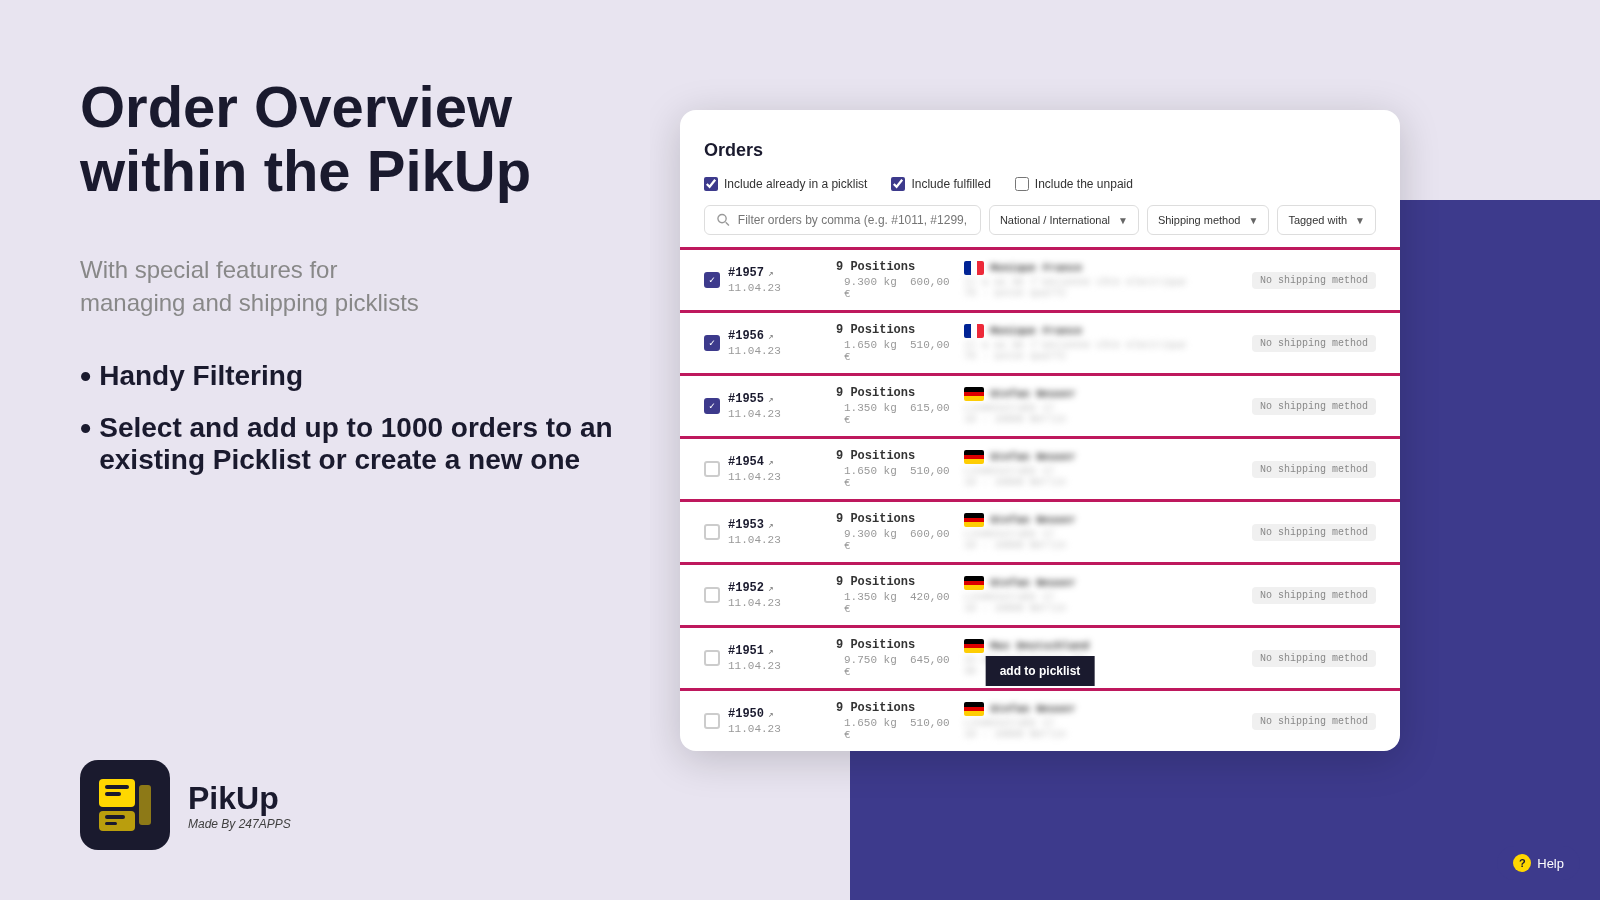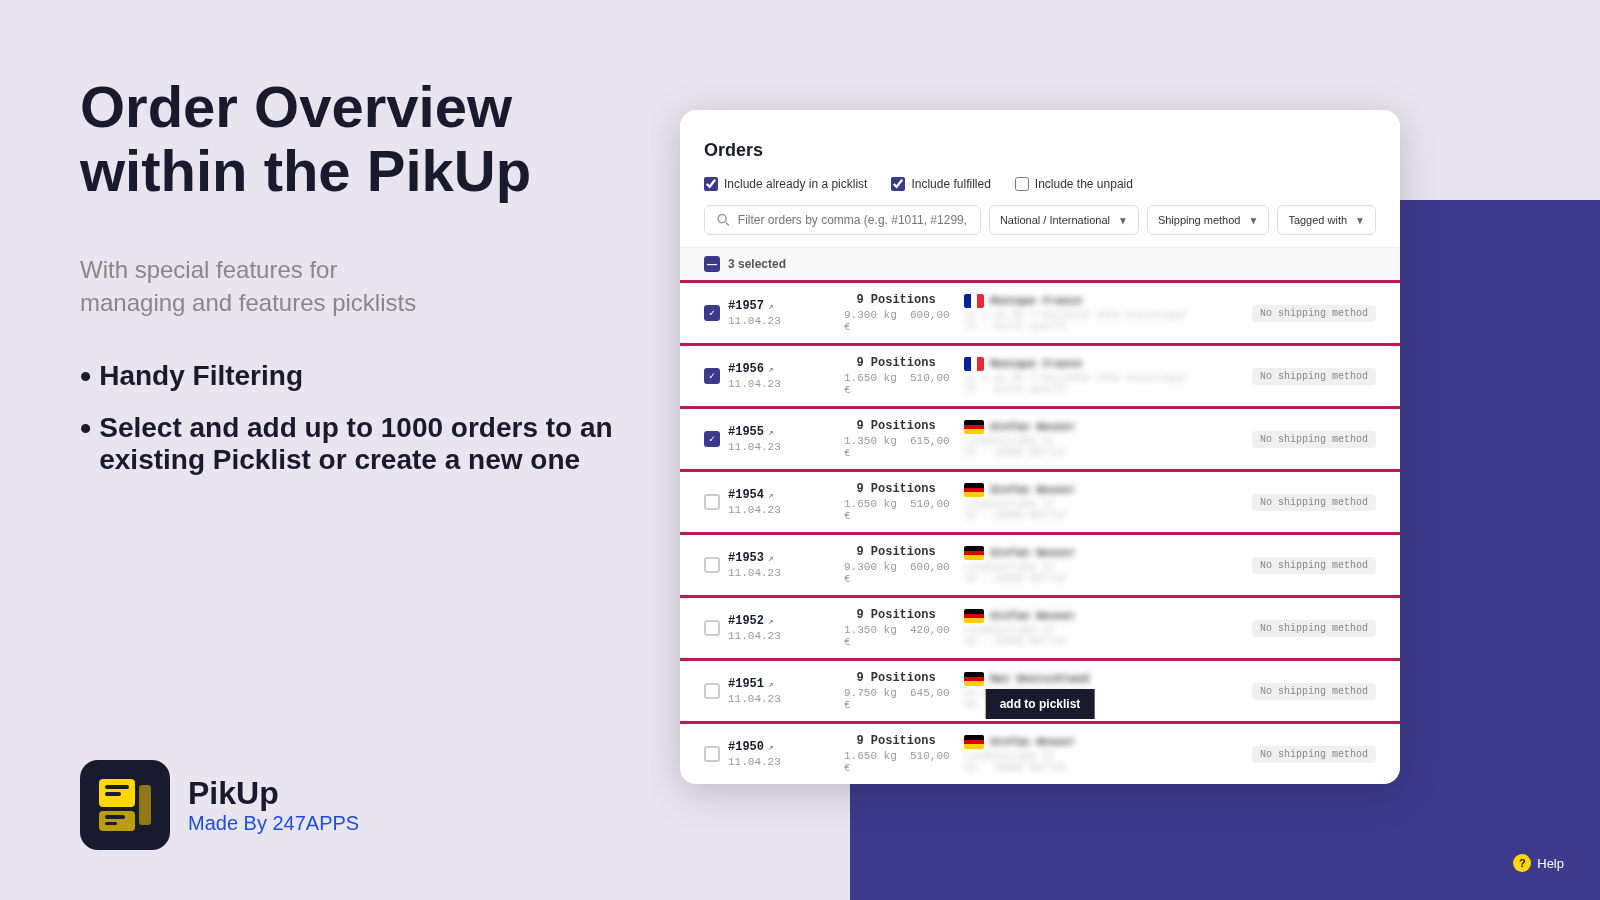--- a/index.html
+++ b/index.html
@@ -93,22 +93,23 @@
       flex-direction: column;
     }
 
     .brand-name {
       font-size: 32px;
       font-weight: 700;
       color: #1a1a2e;
     }
 
     .brand-made-by {
-      font-size: 20px;
-      color: #1d4ed8;
+      font-size: 12px;
+      color: #404040;
+      font-style: italic;
     }
 
     
     .right-panel {
       position: absolute;
       right: 0;
       top: 0;
       width: 950px;
       height: 900px;
       overflow: hidden;
@@ -314,21 +315,20 @@
     }
 
     .positions-info {
       flex: 0 0 120px;
     }
 
     .positions-label {
       font-size: 12px;
       font-weight: 600;
       color: #333;
-      text-align: center;
     }
 
     .positions-weight {
       font-size: 11px;
       color: #999;
       margin-top: 2px;
       margin-left: 8px;
     }
 
     .customer-info {
@@ -435,21 +435,21 @@
 <body>
 
 <div class="left-panel">
   <h1 class="main-title">
     <span>Order Overview</span><br>
     <span>within the PikUp</span>
   </h1>
 
   <p class="subtitle">
     <span>With special features for</span><br>
-    <span>managing and features picklists</span>
+    <span>managing and shipping picklists</span>
   </p>
 
   <ul class="feature-list">
     <li class="feature-item">
       <span class="bullet">•</span>
       <span>Handy Filtering</span>
     </li>
     <li class="feature-item multiline">
       <span class="bullet">•</span>
       <span>Select and add up to 1000 orders to an existing Picklist or create a new one</span>
@@ -513,26 +513,20 @@
           <span>Shipping method</span>
           <span class="chevron">▼</span>
         </div>
         <div class="filter-dropdown">
           <span>Tagged with</span>
           <span class="chevron">▼</span>
         </div>
       </div>
     </div>
 
-    <div class="table-header-row">
-      <div class="selected-badge">
-        <div class="blue-checkbox"></div>
-        <span class="selected-count">3 selected</span>
-      </div>
-    </div>
 
     <div class="orders-table" id="orders-table">
         <div class="order-row">
       <div class="row-checkbox checked"></div>
       <div class="order-info">
         <div class="order-number">
           #1957 <span class="ext-link">↗</span>
         </div>
         <div class="order-date">11.04.23</div>
       </div>

